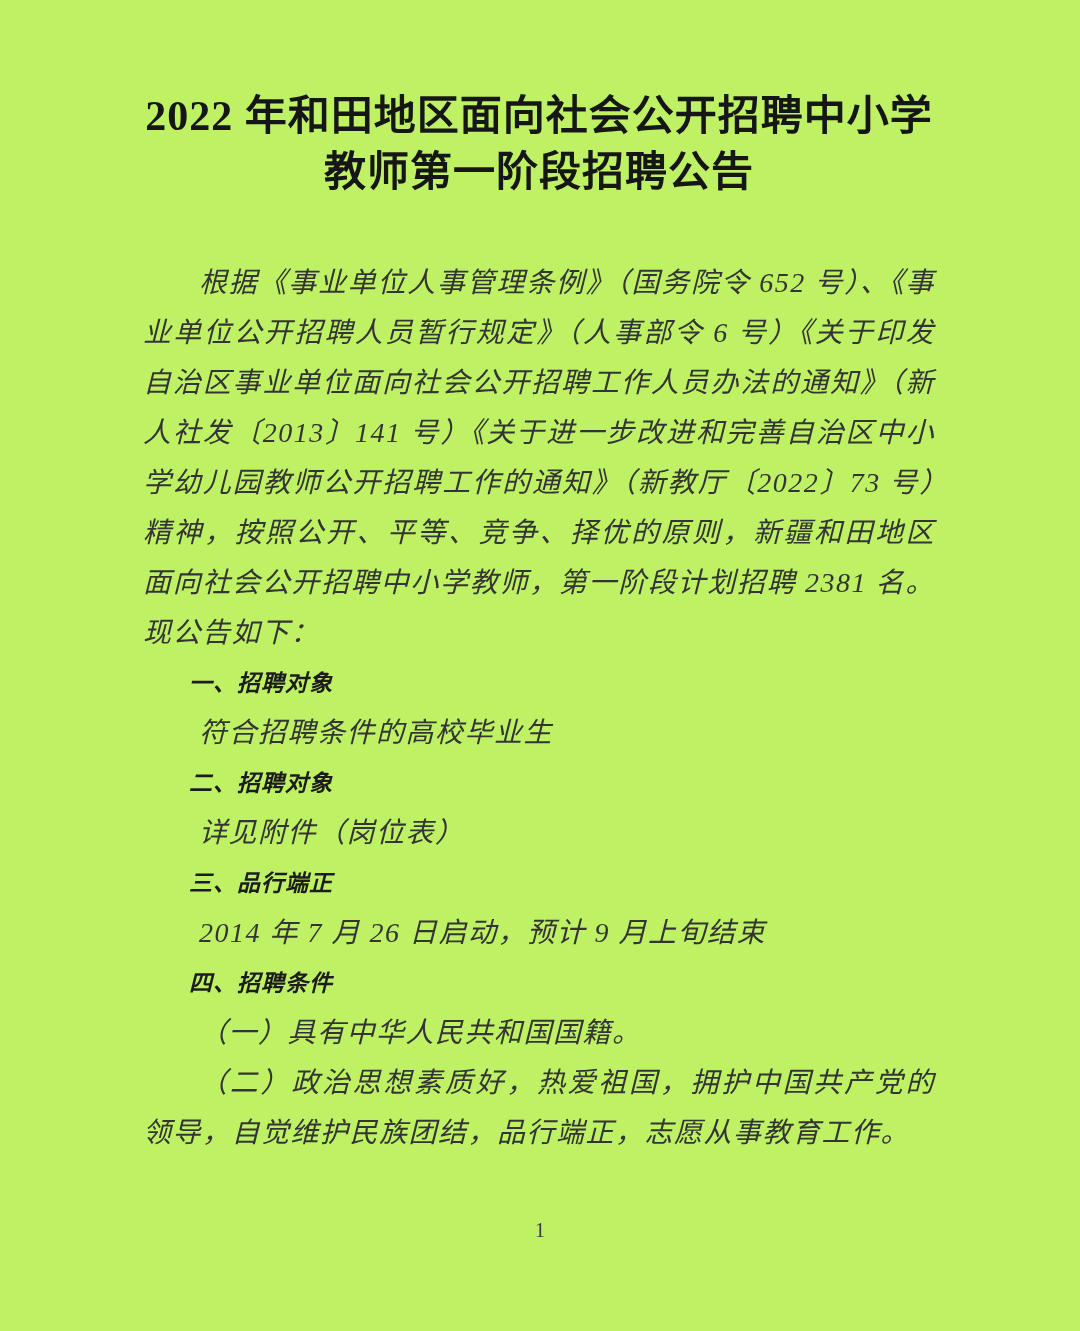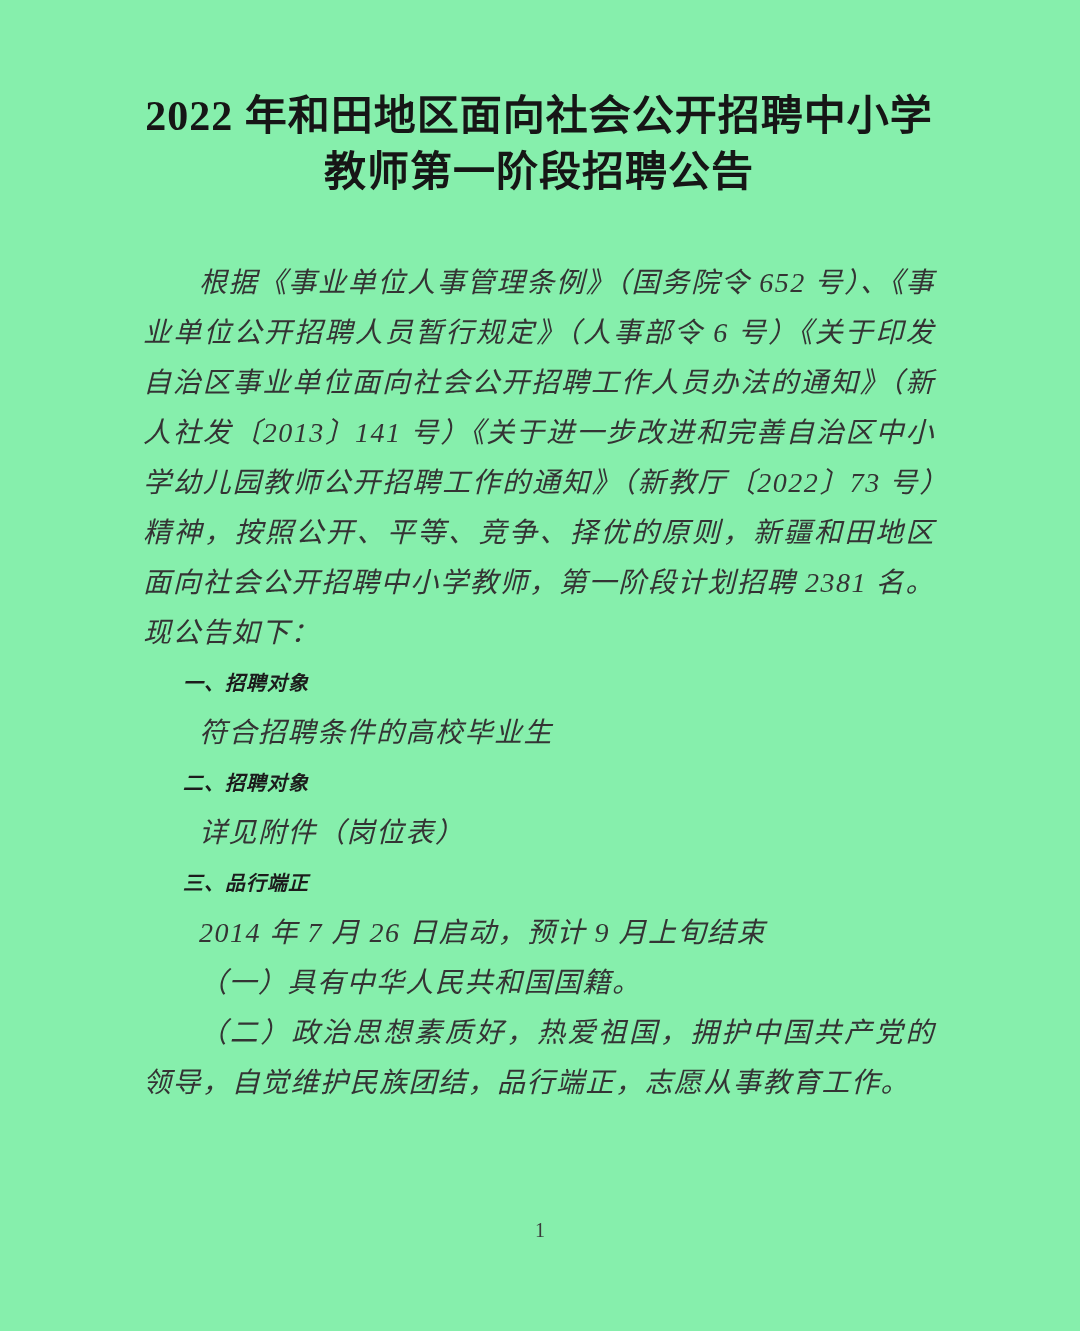--- a/index.html
+++ b/index.html
@@ -5,21 +5,21 @@
   html, body {
     margin: 0;
     padding: 0;
     background: #ffffff;
   }
   .page {
     position: relative;
     width: 1080px;
     height: 1331px;
     margin: 0 auto;
-    background: #86efac;
+    background: #bef264;
     box-sizing: border-box;
     padding: 0 145px 0 143px;
     overflow: hidden;
     font-family: "Liberation Serif", "DejaVu Serif", serif;
     color: #2a2a2a;
   }
   .title {
     margin: 88px 0 0 0;
     text-align: center;
     font-family: "Liberation Serif", "DejaVu Serif", serif;
@@ -44,21 +44,21 @@
   .para {
     margin: 0;
     text-indent: 2em;
     text-align: justify;
     text-justify: inter-ideograph;
   }
   .section-heading {
     margin: 0;
     font-family: "Liberation Sans", "DejaVu Sans", sans-serif;
     font-weight: bold;
-    font-size: 20px;
+    font-size: 23px;
     line-height: 50px;
     letter-spacing: 1px;
     color: #1c1c1c;
     text-indent: 2em;
   }
   .page-number {
     position: absolute;
     bottom: 89px;
     left: 0;
     width: 100%;
@@ -90,20 +90,21 @@
     <h2 class="section-heading">二、招聘对象</h2>
   <p class="para">详见附件（岗位表）</p>
         </section>
 
   <section class="section">
     <h2 class="section-heading">三、品行端正</h2>
   <p class="para">2014 年 7 月 26 日启动，预计 9 月上旬结束</p>
         </section>
 
   <section class="section">
+    <h2 class="section-heading">四、招聘条件</h2>
   <p class="para">（一）具有中华人民共和国国籍。</p>
           <p class="para">（二）政治思想素质好，热爱祖国，拥护中国共产党的领导，自觉维护民族团结，品行端正，志愿从事教育工作。</p>
         </section>
 </div>
   </div>
 
   <div class="page-number">1</div>
 
 </div>
 

